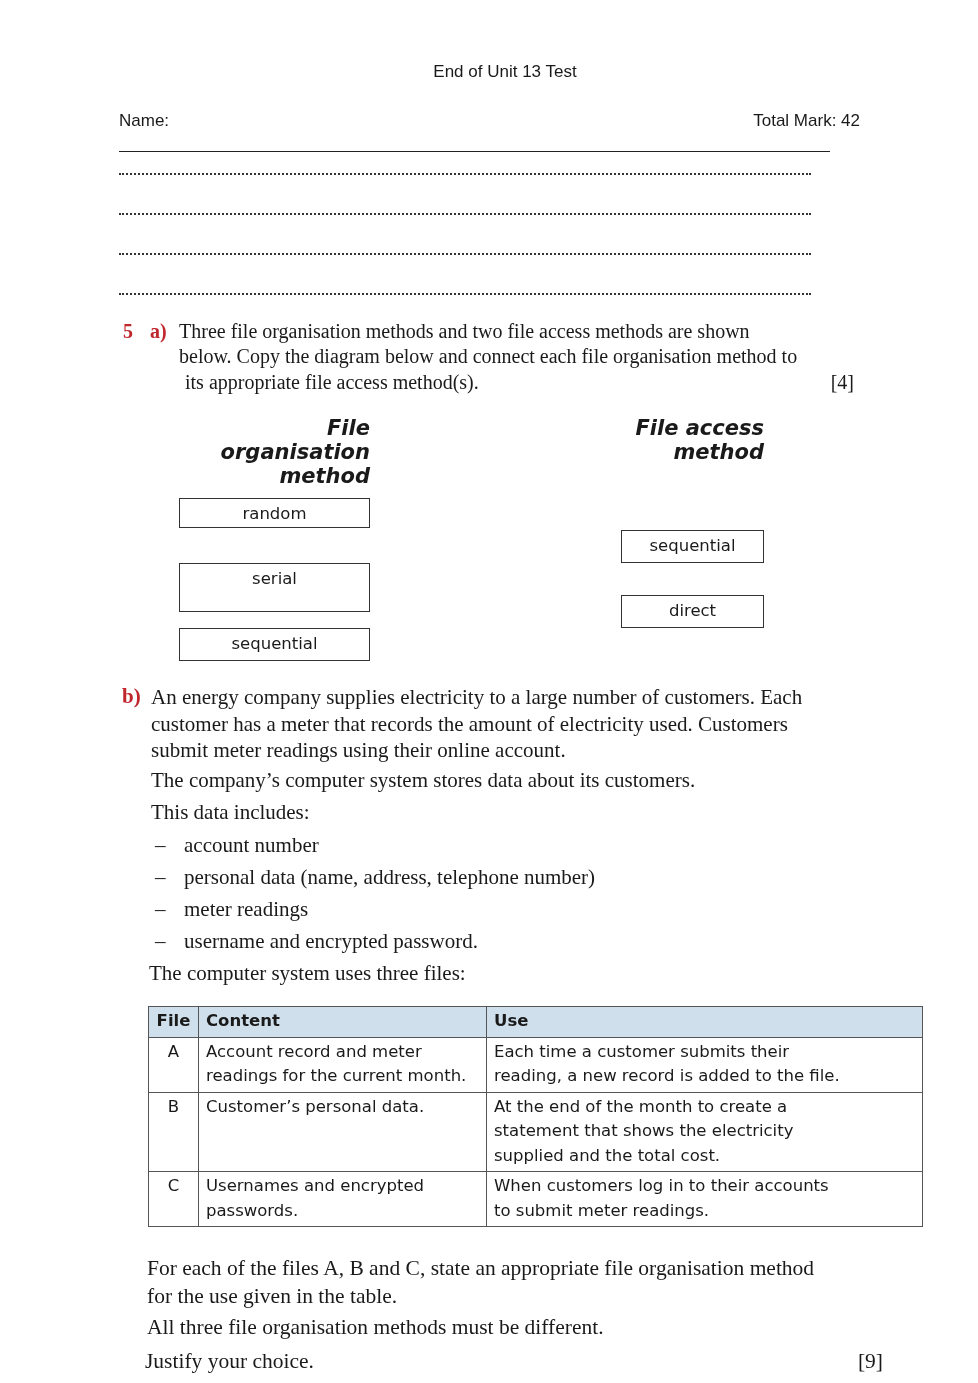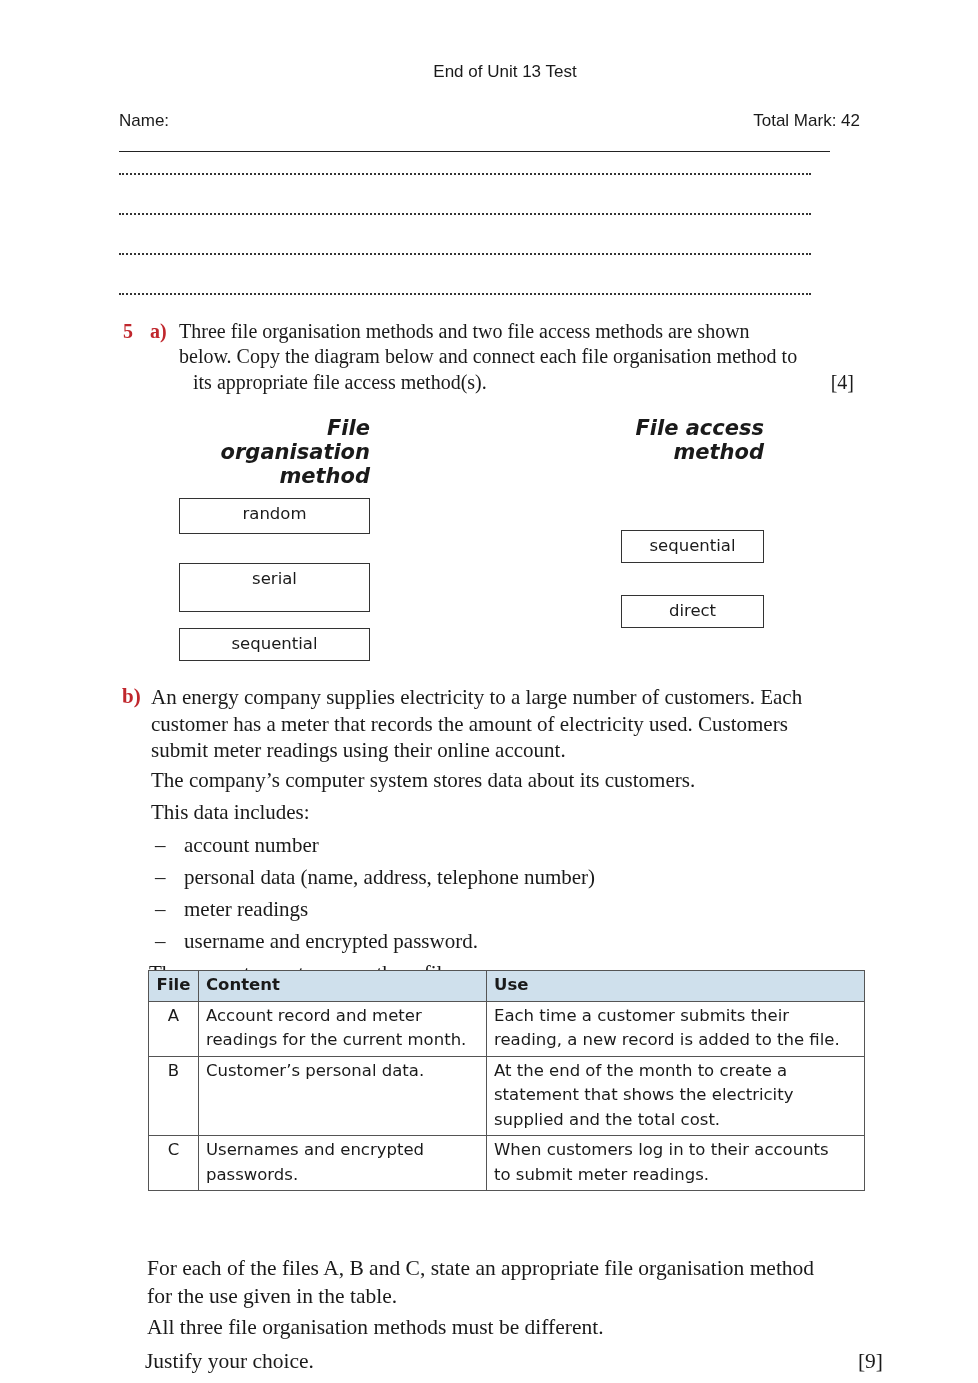--- a/index.html
+++ b/index.html
@@ -36,33 +36,33 @@
 <div id="name-underline" class="abs"></div>
 <div class="abs dotline" style="top:173px"></div>
 <div class="abs dotline" style="top:213px"></div>
 <div class="abs dotline" style="top:253px"></div>
 <div class="abs dotline" style="top:293px"></div>
 
 <div class="abs serif qtext qnum" style="left:123px; top:319px;">5</div>
 <div class="abs serif qtext qnum" style="left:150px; top:319px;">a)</div>
 <div class="abs serif qtext" style="left:179px; top:319px;">Three file organisation methods and two file access methods are shown</div>
 <div class="abs serif qtext" style="left:179px; top:344px;">below. Copy the diagram below and connect each file organisation method to</div>
-<div class="abs serif qtext" style="left:193px; top:370px;">its appropriate file access method(s).</div>
+<div class="abs serif qtext" style="left:185px; top:370px;">its appropriate file access method(s).</div>
 <div class="abs serif qtext" style="right:124px; top:370px;">[4]</div>
 
 <div class="abs diag-head" style="left:180px; width:190px; top:416px;">
   <div>File organisation</div>
   <div>method</div>
 </div>
 <div class="abs diag-head" style="left:622px; width:142px; top:416px;">
   <div>File access</div>
   <div>method</div>
 </div>
 
-<div class="abs box" style="left:179px; top:498px; width:191px; height:36px;">random</div>
+<div class="abs box" style="left:179px; top:498px; width:191px; height:30px;">random</div>
 <div class="abs box" style="left:179px; top:563px; width:191px; height:49px;">serial</div>
 <div class="abs box" style="left:179px; top:628px; width:191px; height:33px;">sequential</div>
 
 <div class="abs box" style="left:621px; top:530px; width:143px; height:33px;">sequential</div>
 <div class="abs box" style="left:621px; top:595px; width:143px; height:33px;">direct</div>
 
 <div class="abs serif qtext qnum" style="left:122px; top:684px; font-size:21px;">b)</div>
 <div class="abs serif" style="left:151px; top:684px; font-size:21px; line-height:26.5px;">
   <div>An energy company supplies electricity to a large number of customers. Each</div>
   <div>customer has a meter that records the amount of electricity used. Customers</div>
@@ -75,21 +75,21 @@
 <div class="abs serif bullet-text" style="top:833px; font-size:21px;">account number</div>
 <div class="abs serif bullet-dash" style="top:865px; font-size:21px;">–</div>
 <div class="abs serif bullet-text" style="top:865px; font-size:21px;">personal data (name, address, telephone number)</div>
 <div class="abs serif bullet-dash" style="top:897px; font-size:21px;">–</div>
 <div class="abs serif bullet-text" style="top:897px; font-size:21px;">meter readings</div>
 <div class="abs serif bullet-dash" style="top:929px; font-size:21px;">–</div>
 <div class="abs serif bullet-text" style="top:929px; font-size:21px;">username and encrypted password.</div>
 
 <div class="abs serif" style="left:149px; top:961px; font-size:21px;">The computer system uses three files:</div>
 
-<table id="files-table" class="abs" style="left:148px; top:970px; width:717px;">
+<table id="files-table" class="abs" style="left:148px; top:1006px; width:775px;">
   <colgroup>
       <col style="width:50px">
       <col style="width:288px">
       <col>
     </colgroup>
   <thead>
     <tr>
       <th class="file-col">File</th>
       <th>Content</th>
       <th>Use</th>

